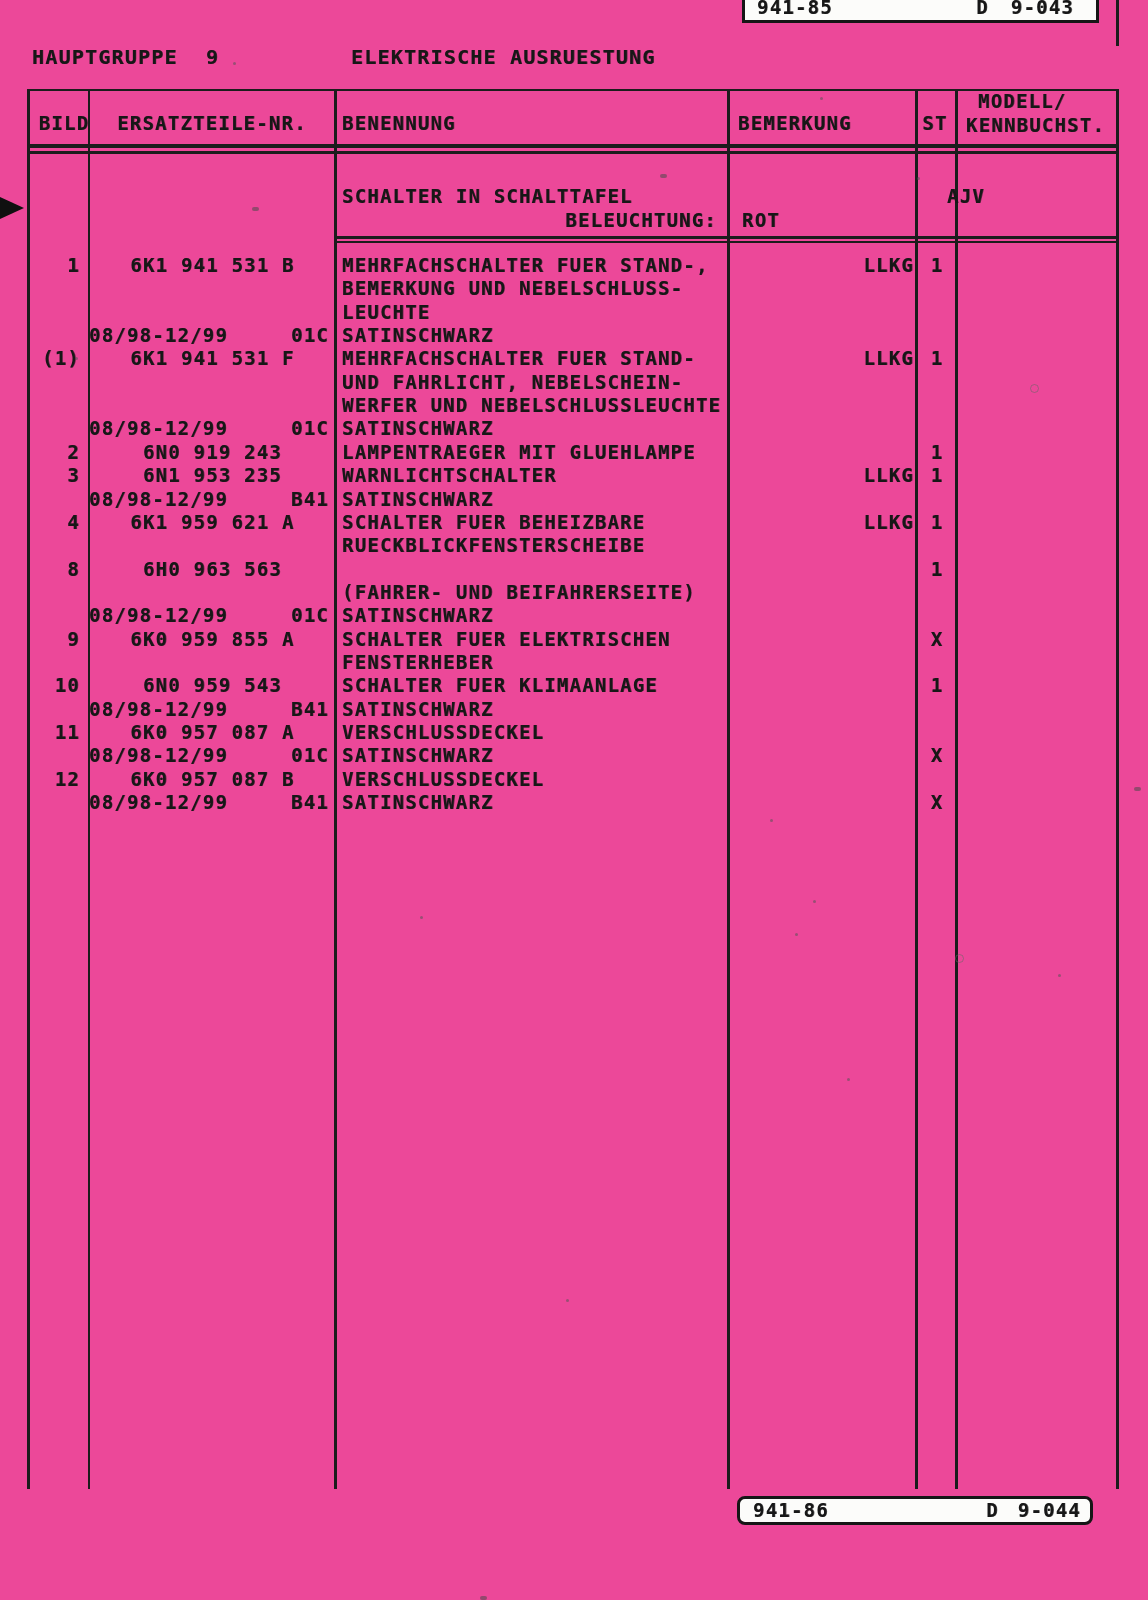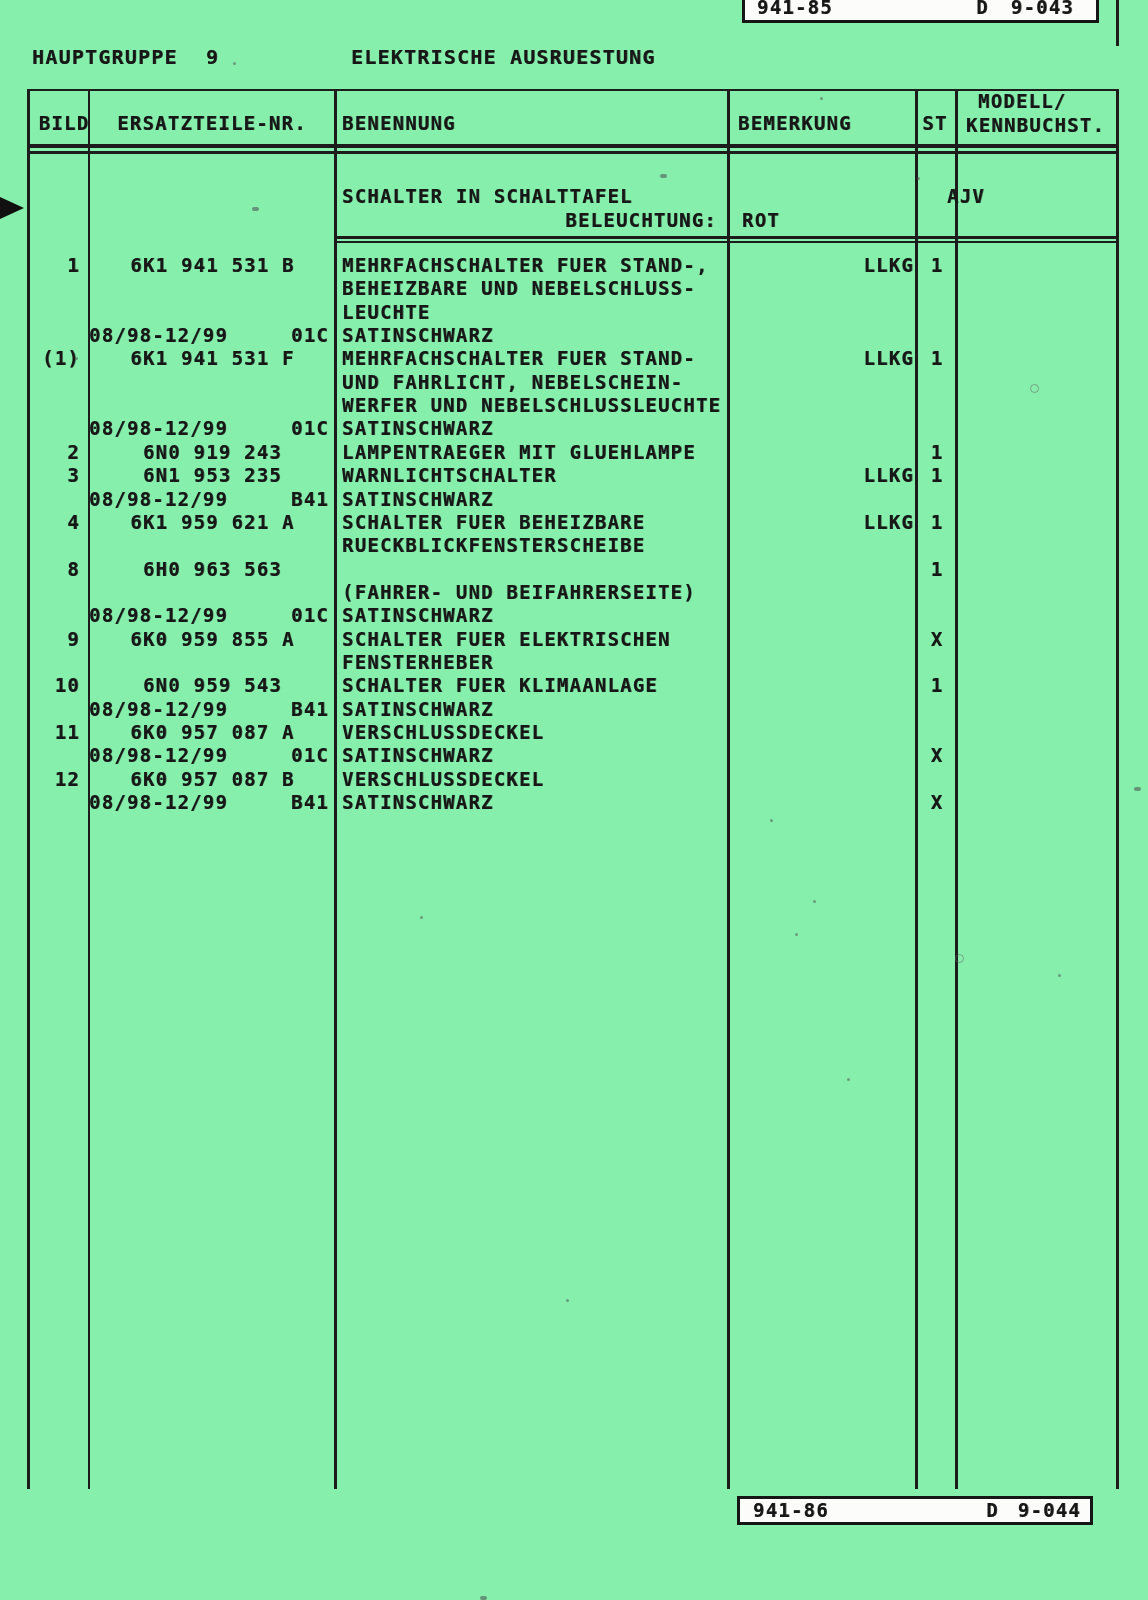--- a/index.html
+++ b/index.html
@@ -1,20 +1,20 @@
 <!DOCTYPE html>
 <html><head>
 <meta charset="utf-8">
 <style>
   html,body{margin:0;padding:0;}
   body{background:#fbfbf9;}
   .page{
     position:relative;
     width:1148px;height:1600px;
-    background:#86efac;
+    background:#ec4899;
     overflow:hidden;
     font-family:"DejaVu Sans Mono","Liberation Mono",monospace;
     font-weight:bold;
     color:#171717;
     text-shadow:0.6px 0.4px 0 rgba(23,23,23,0.65);
     letter-spacing:1.2px;
     font-size:19px;
     line-height:23px;
   }
   .abs{position:absolute;white-space:pre;}
@@ -108,21 +108,21 @@
 
   <div id="lines">
       <div class="trow" style="top: 254px;">
         <div class="c-bild">1</div>
         <div class="c-part">6K1 941 531 B</div>
         <div class="c-name">MEHRFACHSCHALTER FUER STAND-,</div>
         <div class="c-remark">LLKG</div>
         <div class="c-st">1</div>
       </div>
       <div class="trow" style="top: 277px;">
-        <div class="c-name">BEHEIZBARE UND NEBELSCHLUSS-</div>
+        <div class="c-name">BEMERKUNG UND NEBELSCHLUSS-</div>
       </div>
       <div class="trow" style="top: 301px;">
         <div class="c-name">LEUCHTE</div>
       </div>
       <div class="trow" style="top: 324px;">
         <div class="c-date">08/98-12/99</div>
         <div class="c-code">01C</div>
         <div class="c-name">SATINSCHWARZ</div>
       </div>
       <div class="trow" style="top: 347px;">
@@ -221,21 +221,21 @@
         <div class="c-name">VERSCHLUSSDECKEL</div>
       </div>
       <div class="trow" style="top: 791px;">
         <div class="c-date">08/98-12/99</div>
         <div class="c-code">B41</div>
         <div class="c-name">SATINSCHWARZ</div>
         <div class="c-st">X</div>
       </div>
     </div>
 
-  <div class="refbox" style="left:737px;top:1496px;width:356px;height:29px;padding:0 9px 0 13px;">
+  <div class="refbox" style="left:737px;top:1496px;width:356px;height:29px;padding:0 9px 0 13px;border-radius:8px;">
     <span>941-86</span>
     <span class="grow"></span>
     <span>D</span>
     <span style="width:19px;"></span>
     <span>9-044</span>
   </div>
 
   <i class="sp" style="left:233px;top:62px;"></i>
   <i class="sp" style="left:820px;top:97px;"></i>
   <i class="sp dash" style="left:660px;top:174px;"></i>

